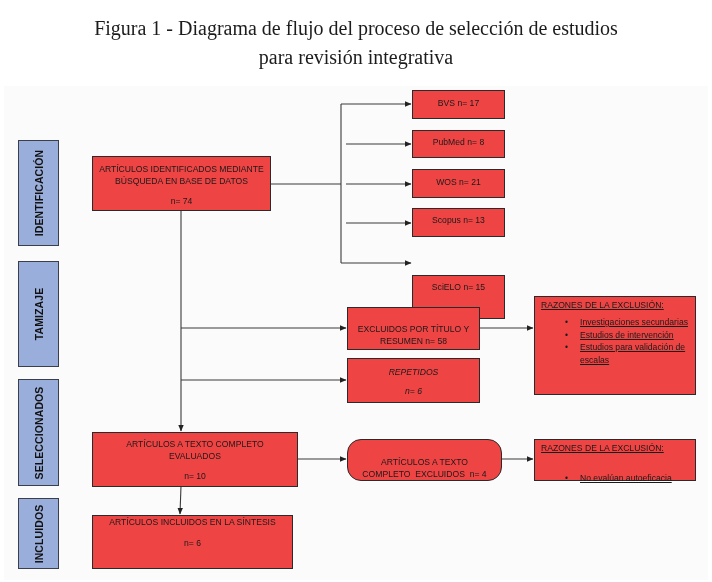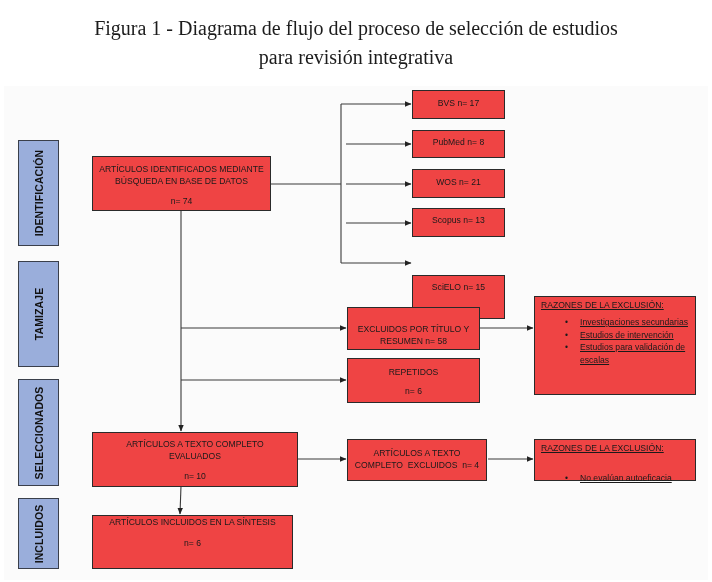--- a/index.html
+++ b/index.html
@@ -165,41 +165,41 @@
 </div>
 <div class="box" style="left:412px;top:248px;width:93px;height:44px;padding-top:5px;margin-top:27px;">
   <span>SciELO n= 15</span>
 </div>
 
 <div class="box" style="left:347px;top:307px;width:133px;height:43px;padding-top:15px;">
   <span class="line">EXCLUIDOS POR TÍTULO Y</span>
   <span class="line">RESUMEN n= 58</span>
 </div>
 
-<div class="box" style="left:347px;top:358px;width:133px;height:45px;padding-top:7px;">
+<div class="box" style="left:347px;top:358px;width:133px;height:45px;padding-top:7px;font-style:italic;">
   <span class="line">REPETIDOS</span>
   <span class="n" style="margin-top:7px;">n= 6</span>
 </div>
 
 <div class="box reason-box" style="left:534px;top:296px;width:162px;height:99px;">
   <div>RAZONES DE LA EXCLUSIÓN:</div>
   <ul>
     <li>Investigaciones secundarias</li>
     <li>Estudios de intervención</li>
     <li>Estudios para validación de escalas</li>
   </ul>
 </div>
 
 <div class="box" style="left:92px;top:432px;width:206px;height:55px;padding-top:5px;">
   <span class="line">ARTÍCULOS A TEXTO COMPLETO</span>
   <span class="line">EVALUADOS</span>
   <span class="n" style="margin-top:8px;">n= 10</span>
 </div>
 
-<div class="box" style="left:347px;top:439px;width:140px;height:42px;padding-top:7px;">
+<div class="box" style="left:347px;top:439px;width:155px;height:42px;padding-top:16px;border-radius:14px;">
   <span class="line">ARTÍCULOS A TEXTO</span>
   <span class="line" style="white-space:pre;">COMPLETO  EXCLUIDOS  n= 4</span>
 </div>
 
 <div class="box reason-box" style="left:534px;top:439px;width:162px;height:42px;">
   <div>RAZONES DE LA EXCLUSIÓN:</div>
   <ul style="margin-top:18px;">
     <li>No evalúan autoeficacia</li>
   </ul>
 </div>

